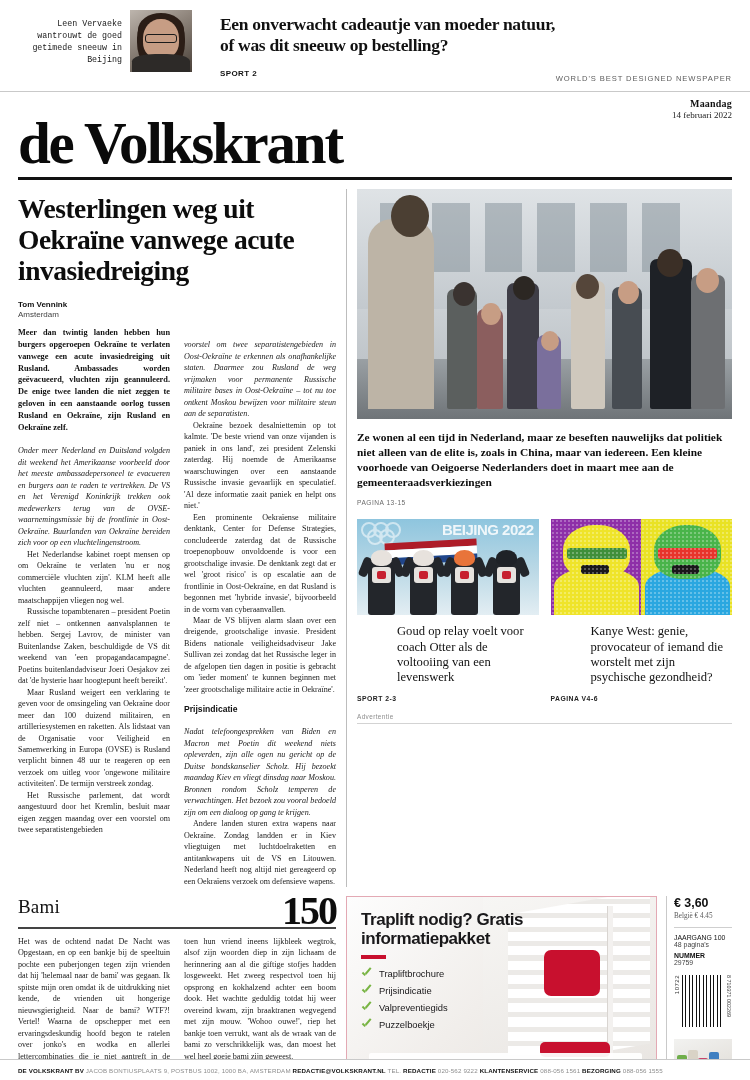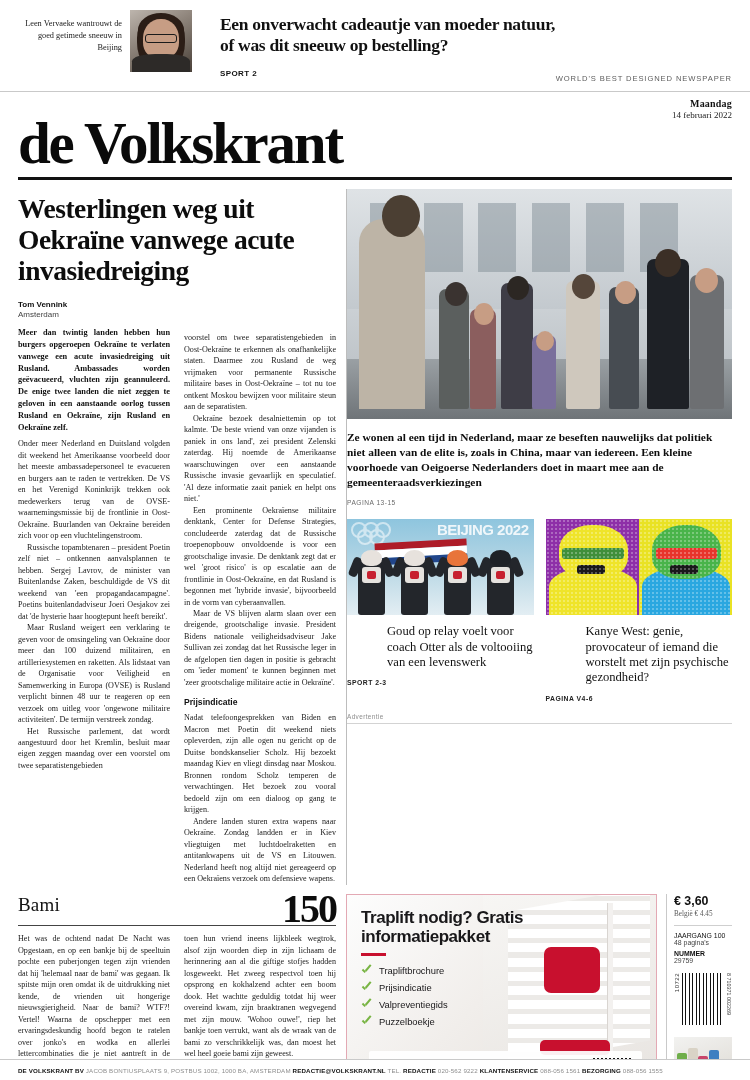--- a/index.html
+++ b/index.html
@@ -19,21 +19,21 @@
   .topstrip {
     position: relative;
     height: 92px;
     border-bottom: 1px solid #c9c9c9;
     padding: 0 18px;
   }
   .topstrip-inner { display: flex; align-items: flex-start; padding-top: 10px; }
   .tv-kicker {
     width: 112px;
     text-align: right;
-    font-family: Liberation Serif, serif;
+    font-family: Liberation Mono, monospace;
     font-size: 8.3px;
     line-height: 1.45;
     color: #1a1a1a;
     padding-top: 8px;
     padding-right: 8px;
   }
   .tv-portrait {
     width: 62px; height: 62px;
     background: linear-gradient(150deg,#bdb5ad 0%, #8f857c 40%, #4a4139 100%);
     position: relative; overflow: hidden; flex: 0 0 auto;
@@ -95,21 +95,21 @@
   .mast-rule { height: 3px; background: #111; margin: 4px 18px 0 18px; }
 
   
   .main {
     display: flex;
     padding: 0 18px;
     margin-top: 9px;
   }
   .col-left { width: 318px; flex: 0 0 318px; }
   .gutter { width: 10px; flex: 0 0 10px; }
-  .col-right { flex: 1 1 auto; border-left: 1px solid #bdbdbd; }
+  .col-right { flex: 1 1 auto; border-left: 1px solid #bdbdbd; padding-left: 10px; }
 
   
   .lead-head {
     font-family: "Liberation Serif", serif;
     font-size: 27.5px; font-weight: 700; line-height: 1.13;
     color: #0d0d0d; letter-spacing: -0.5px;
     padding-top: 4px;
   }
   .byline {
     margin-top: 14px;
@@ -126,21 +126,21 @@
     font-weight: 700;
     font-size: 8.3px; line-height: 1.42; color: #111;
     text-align: justify;
   }
   .bodytext {
     font-family: "Liberation Serif", serif;
     font-size: 8.1px; line-height: 1.42; color: #1a1a1a;
     text-align: justify;
   }
   .bodytext p { text-indent: 9px; margin: 0; }
-  .bodytext p.first { text-indent: 0; margin-top: 5px; }
+  .bodytext p.first { text-indent: 0; margin-top: 12px; font-style: italic; }
   .subhead {
     font-family: "Liberation Sans", sans-serif;
     font-size: 8.6px; font-weight: 700; color: #111;
     margin-top: 9px; margin-bottom: 3px;
   }
 
   
   .photo-main {
     width: 100%; height: 230px;
     position: relative; overflow: hidden;
@@ -358,20 +358,21 @@
       <div class="byline">
         <span>Tom Vennink</span>
         <span class="city">Amsterdam</span>
       </div>
 
       <div class="lead-cols">
         <div class="lc">
           <div class="intro">Meer dan twintig landen hebben hun burgers opgeroepen Oekraïne te verlaten vanwege een acute invasiedreiging uit Rusland. Ambassades worden geëvacueerd, vluchten zijn geannuleerd. De enige twee landen die niet zeggen te geloven in een aanstaande oorlog tussen Rusland en Oekraïne, zijn Rusland en Oekraïne zelf.</div>
           <div class="bodytext">
             <p class="first">Onder meer Nederland en Duitsland volgden dit weekend het Amerikaanse voorbeeld door het meeste ambassadepersoneel te evacueren en burgers aan te raden te vertrekken. De VS en het Verenigd Koninkrijk trekken ook medewerkers terug van de OVSE-waarnemingsmissie bij de frontlinie in Oost-Oekraïne. Buurlanden van Oekraïne bereiden zich voor op een vluchtelingenstroom.</p>
+            <p>Het Nederlandse kabinet roept mensen op om Oekraïne te verlaten 'nu er nog commerciële vluchten zijn'. KLM heeft alle vluchten geannuleerd, maar andere maatschappijen vliegen nog wel.</p>
             <p>Russische topambtenaren – president Poetin zelf niet – ontkennen aanvalsplannen te hebben. Sergej Lavrov, de minister van Buitenlandse Zaken, beschuldigde de VS dit weekend van 'een propagandacampagne'. Poetins buitenlandadviseur Joeri Oesjakov zei dat 'de hysterie haar hoogtepunt heeft bereikt'.</p>
             <p>Maar Rusland weigert een verklaring te geven voor de omsingeling van Oekraïne door meer dan 100 duizend militairen, en artilleriesystemen en raketten. Als lidstaat van de Organisatie voor Veiligheid en Samenwerking in Europa (OVSE) is Rusland verplicht binnen 48 uur te reageren op een verzoek om uitleg voor 'ongewone militaire activiteiten'. De termijn verstreek zondag.</p>
             <p>Het Russische parlement, dat wordt aangestuurd door het Kremlin, besluit maar eigen zeggen maandag over een voorstel om twee separatistengebieden</p>
           </div>
         </div>
         <div class="lc">
           <div class="bodytext">
             <p class="first">voorstel om twee separatistengebieden in Oost-Oekraïne te erkennen als onafhankelijke staten. Daarmee zou Rusland de weg vrijmaken voor permanente Russische militaire bases in Oost-Oekraïne – tot nu toe ontkent Moskou bewijzen voor militaire steun aan de separatisten.</p>
             <p>Oekraïne bezoek desalniettemin op tot kalmte. 'De beste vriend van onze vijanden is paniek in ons land', zei president Zelenski zaterdag. Hij noemde de Amerikaanse waarschuwingen over een aanstaande Russische invasie gevaarlijk en speculatief. 'Al deze informatie zaait paniek en helpt ons niet.'</p>
             <p>Een prominente Oekraïense militaire denktank, Center for Defense Strategies, concludeerde zaterdag dat de Russische troepenopbouw onvoldoende is voor een grootschalige invasie. De denktank zegt dat er wel 'groot risico' is op escalatie aan de frontlinie in Oost-Oekraïne, en dat Rusland is begonnen met 'hybride invasie', bijvoorbeeld in de vorm van cyberaanvallen.</p>

